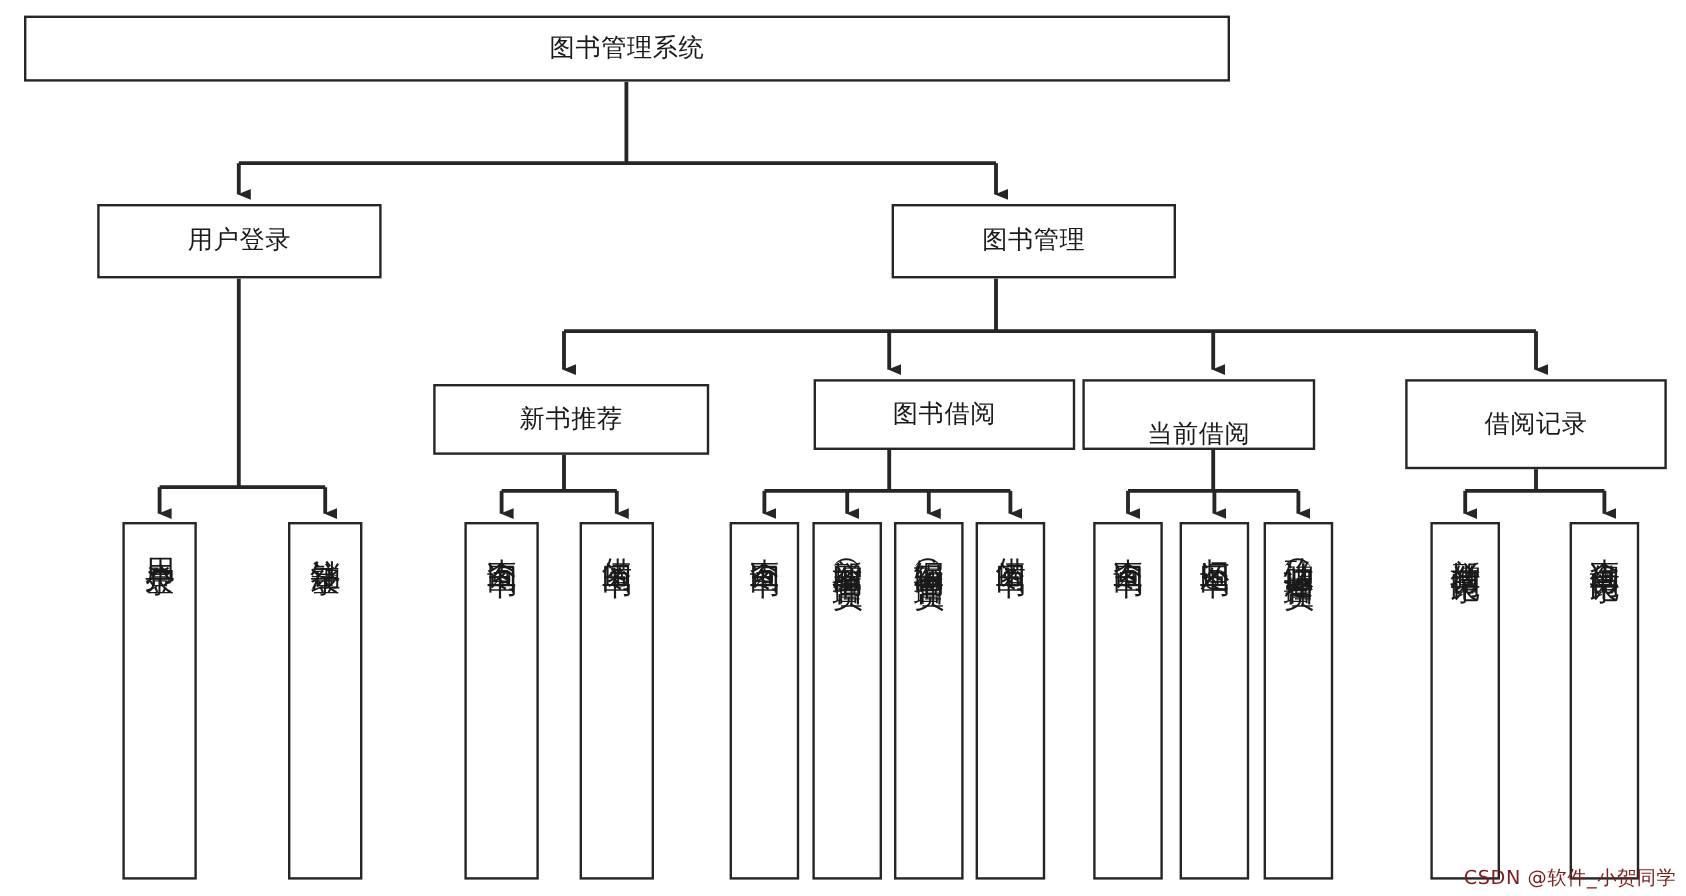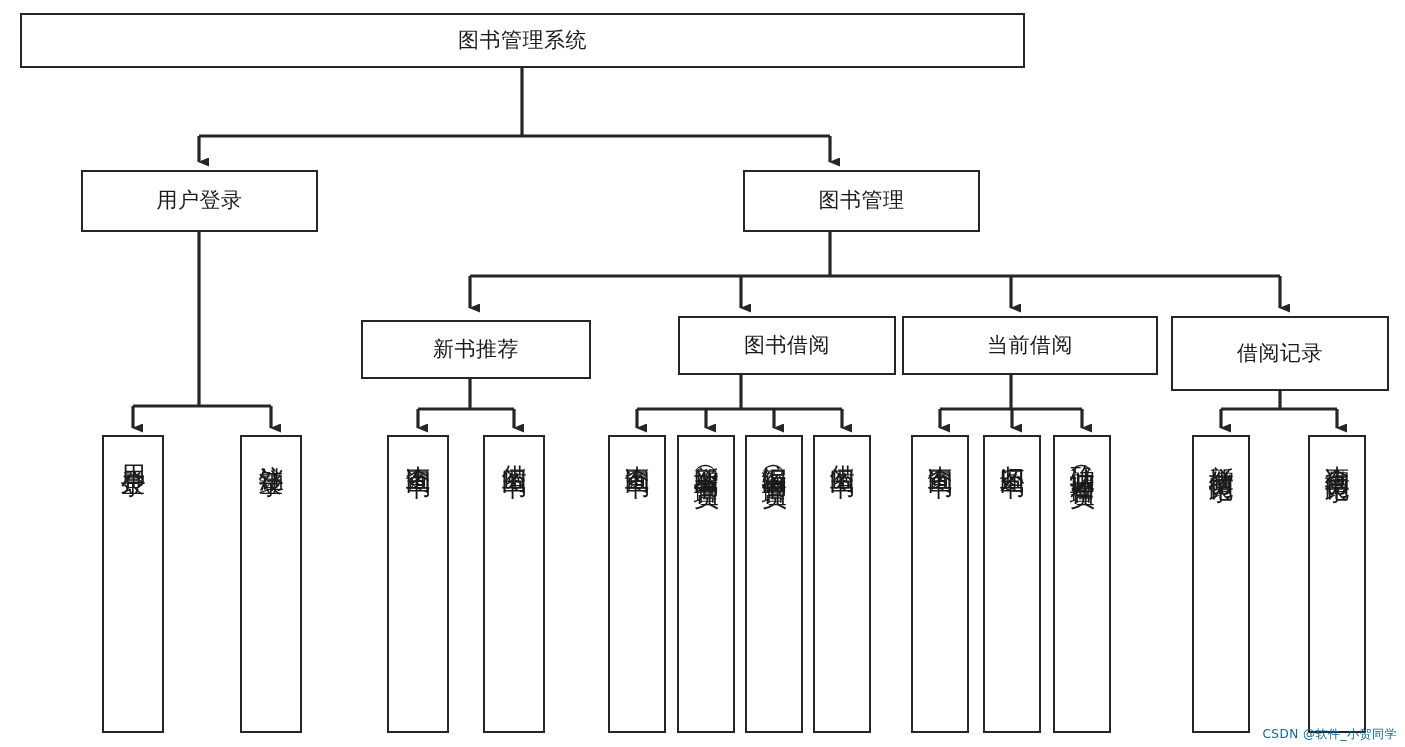--- a/index.html
+++ b/index.html
@@ -53,22 +53,22 @@
     text-align: center;
   }
   .node-v {
     align-items: flex-start;
     padding-top: 8px;
   }
   .watermark {
     position: absolute;
     right: 8px;
     bottom: 4px;
-    font-size: 12px;
-    color: #0369a1;
+    font-size: 16px;
+    color: #7f1d1d;
     letter-spacing: 0.5px;
     white-space: nowrap;
     user-select: none;
   }
 </style>
 </head>
 <body>
 
 <div id="diagram-root">
 
@@ -134,21 +134,21 @@
   <div class="node-box node-h" style="left:711px; top:170px; width:237px; height:62px;margin-left:32px;">
     <span class="node-label">图书管理</span>
   </div>
 
   <div class="node-box node-h" style="left:361px; top:320px; width:230px; height:59px;text-align:right;">
     <span class="node-label">新书推荐</span>
   </div>
   <div class="node-box node-h" style="left:632px; top:316px; width:218px; height:59px;margin-left:46px;">
     <span class="node-label">图书借阅</span>
   </div>
-  <div class="node-box node-h" style="left:902px; top:316px; width:256px; height:59px;">
+  <div class="node-box node-h" style="left:902px; top:316px; width:194px; height:59px;align-items:flex-end;">
     <span class="node-label">当前借阅</span>
   </div>
   <div class="node-box node-h" style="left:1171px; top:316px; width:218px; height:75px;">
     <span class="node-label">借阅记录</span>
   </div>
 
   <div class="node-box node-v" style="left:102px; top:435px; width:62px; height:298px;">
     <span class="node-label">用户登录</span>
   </div>
   <div class="node-box node-v" style="left:240px; top:435px; width:62px; height:298px;">

